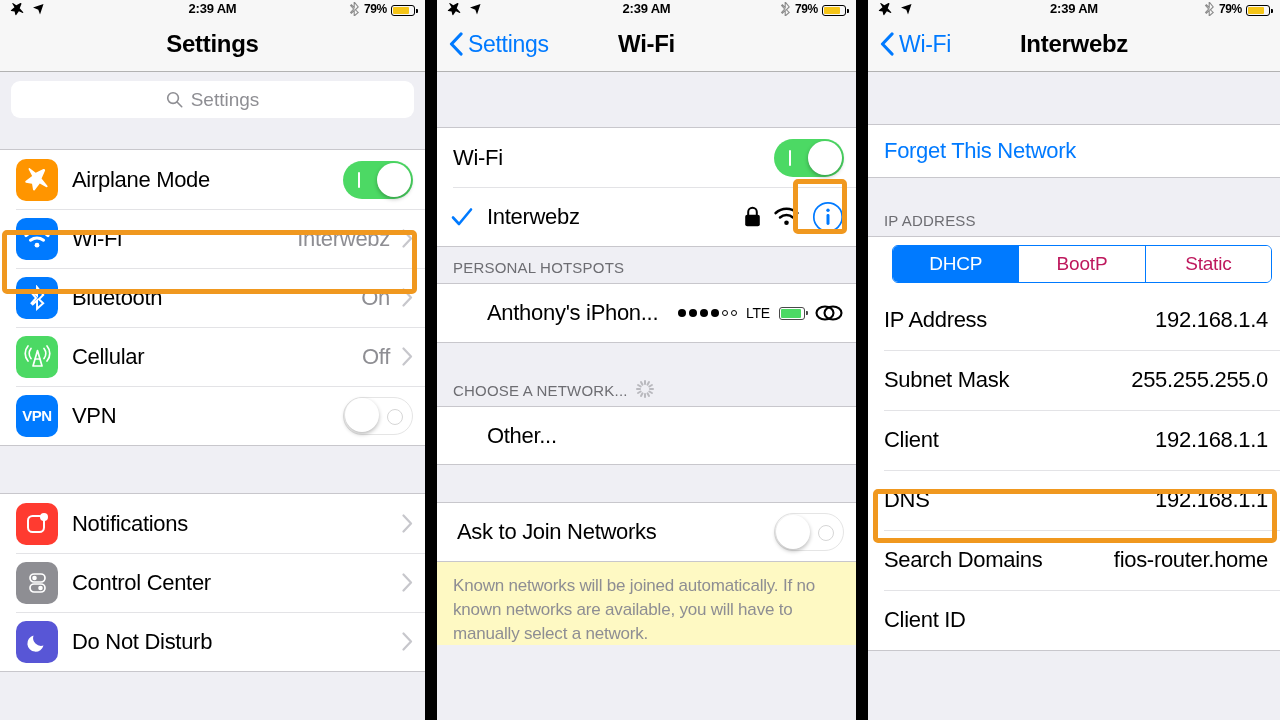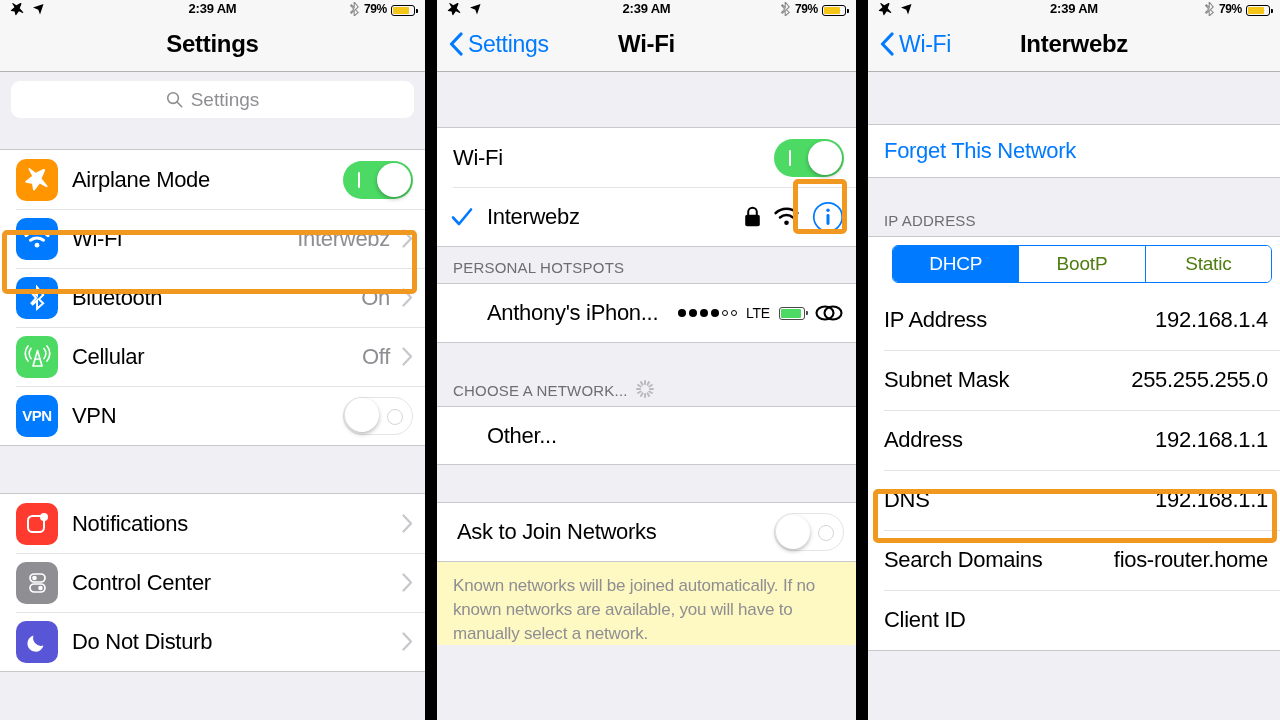--- a/index.html
+++ b/index.html
@@ -195,21 +195,21 @@
   }
   .link-text { color: #007aff; font-size: 22px; letter-spacing: -0.3px; }
 
   .seg-wrap { background: #fff; padding: 8px 0 7px 16px; border-top: 1px solid #c8c7cc; }
   .segmented {
     margin: 0 8px; height: 38px; display: flex;
     border: 1.5px solid #007aff; border-radius: 6px; overflow: hidden;
   }
   .seg {
     flex: 1; display: flex; align-items: center; justify-content: center;
-    font-size: 19px; color: #4d7c0f; letter-spacing: -0.2px;
+    font-size: 19px; color: #be185d; letter-spacing: -0.2px;
     border-right: 1.5px solid #007aff; background: #fff;
   }
   .seg:last-child { border-right: none; }
   .seg.active { background: #007aff; color: #fff; }
 
   .kv-row {
     height: 60px; display: flex; align-items: center;
     padding: 0 12px 0 16px; background: #fff; position: relative;
   }
   .kv-row + .kv-row::before {
@@ -571,21 +571,21 @@
     <div class="group" style="border-top:none">
       <div class="kv-row">
         <span class="kv-key">IP Address</span>
         <span class="kv-val">192.168.1.4</span>
       </div>
       <div class="kv-row">
         <span class="kv-key">Subnet Mask</span>
         <span class="kv-val">255.255.255.0</span>
       </div>
       <div class="kv-row">
-        <span class="kv-key">Address</span>
+        <span class="kv-key">Client</span>
         <span class="kv-val">192.168.1.1</span>
       </div>
       <div class="kv-row">
         <span class="kv-key">DNS</span>
         <span class="kv-val">192.168.1.1</span>
       </div>
       <div class="kv-row">
         <span class="kv-key">Search Domains</span>
         <span class="kv-val">fios-router.home</span>
       </div>

